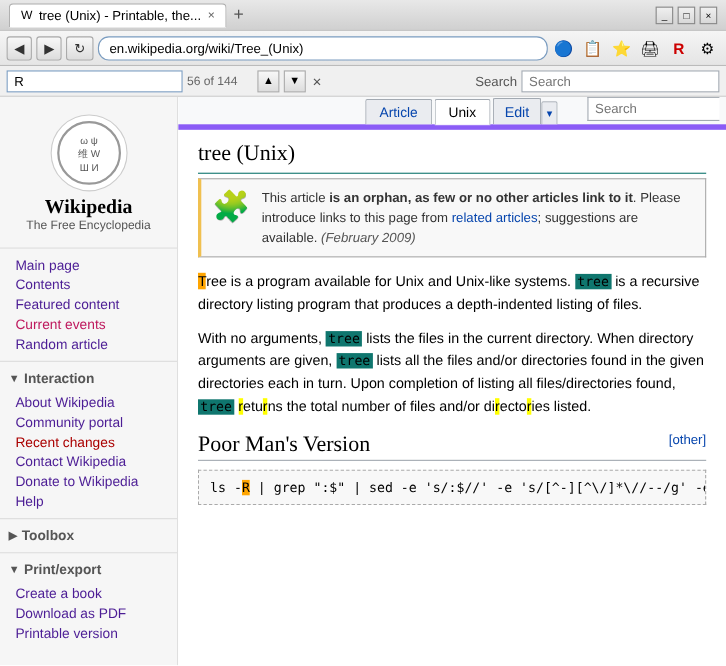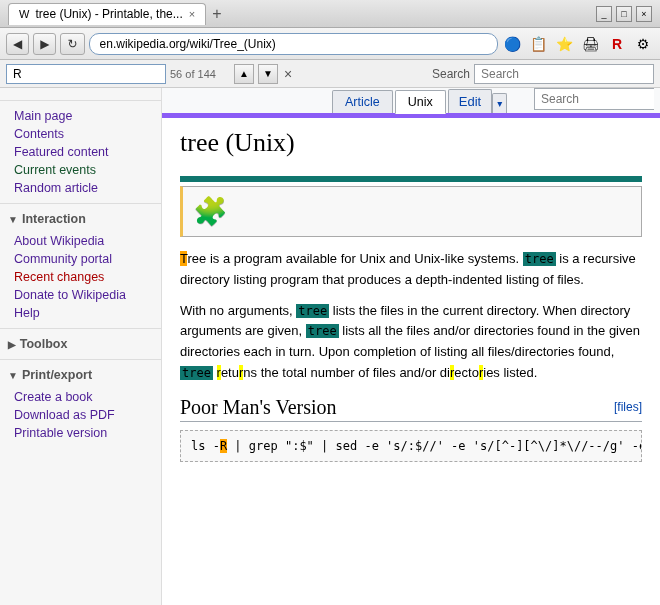--- a/index.html
+++ b/index.html
@@ -297,25 +297,25 @@
       font-size: 12px;
       width: 120px;
     }
 
     
     .article-content {
       padding: 10px 18px;
     }
     .article-title {
       font-family: 'Linux Libertine', Georgia, serif;
-      font-size: 26px;
+      font-size: 20px;
       font-weight: normal;
-      border-bottom: 6px solid #0f766e;
+      border-bottom: 1px solid #0f766e;
       margin-bottom: 4px;
-      padding-bottom: 18px;
+      padding-bottom: 6px;
     }
     .article-subtitle {
       font-size: 12px;
       color: #555;
       margin-bottom: 10px;
     }
 
     
     .notice-box {
       border: 1px solid #aaa;
@@ -366,21 +366,21 @@
 
     .section-title {
       font-family: 'Linux Libertine', Georgia, serif;
       font-size: 20px;
       font-weight: normal;
       border-bottom: 1px solid #a2a9b1;
       margin: 12px 0 8px;
       padding-bottom: 2px;
       display: flex;
       justify-content: space-between;
-      align-items: center;
+      align-items: flex-start;
     }
     .edit-section {
       font-size: 12px;
       color: #0645ad;
       font-weight: normal;
       font-family: Arial, sans-serif;
     }
 
     .code-block {
       background: #f8f8f8;
@@ -440,41 +440,55 @@
   <button class="find-close">×</button>
   <div style="flex:1;"></div>
   <div style="font-size:12px;color:#555;">Search</div>
   <input type="text" style="height: 20px; border: 1px solid rgb(162, 169, 177); padding: 0px 6px; font-size: 12px; width: 180px;" placeholder="Search">
 </div>
 
 <div class="main-layout">
 
   <div class="sidebar">
 
+    <div class="wiki-logo">
+      <div class="wiki-logo-img">
+        <svg width="60" height="60" viewBox="0 0 60 60">
+          <circle cx="30" cy="30" r="28" fill="#fff" stroke="#ccc" stroke-width="1"></circle>
+          <text x="30" y="22" text-anchor="middle" font-size="9" fill="#555">ω ψ</text>
+          <text x="30" y="34" text-anchor="middle" font-size="9" fill="#555">维 W</text>
+          <text x="30" y="46" text-anchor="middle" font-size="9" fill="#555">Ш И</text>
+          <circle cx="30" cy="30" r="28" fill="none" stroke="#999" stroke-width="2"></circle>
+        </svg>
+      </div>
+      <div class="wiki-name">Wikipedia</div>
+      <div class="wiki-tagline">The Free Encyclopedia</div>
+    </div>
 
     <hr class="sidebar-divider">
 
     <div class="sidebar-section">
       <a class="sidebar-link">Main page</a>
       <a class="sidebar-link">Contents</a>
       <a class="sidebar-link">Featured content</a>
-      <a class="sidebar-link" style="color:#14532d;">Current events</a>
+      <a class="sidebar-link" style="color:#be185d;">Current events</a>
       <a class="sidebar-link">Random article</a>
     </div>
 
     <hr class="sidebar-divider">
 
     <div class="sidebar-header">
       <span class="arrow">▼</span>
       <span>Interaction</span>
     </div>
     <div class="sidebar-section">
       <a class="sidebar-link">About Wikipedia</a>
       <a class="sidebar-link">Community portal</a>
       <a class="sidebar-link recent-changes">Recent changes</a>
+      <a class="sidebar-link">Contact Wikipedia</a>
       <a class="sidebar-link">Donate to Wikipedia</a>
       <a class="sidebar-link">Help</a>
     </div>
 
     <hr class="sidebar-divider">
 
     <div class="sidebar-header">
       <span class="arrow">▶</span>
       <span>Toolbox</span>
     </div>
@@ -505,32 +519,35 @@
 
         </div>
       </div>
     </div>
 
     <div class="article-content">
       <h1 class="article-title">tree (Unix)</h1>
 
       <div class="notice-box">
         <div class="notice-icon">🧩</div>
+        <div class="notice-text">
+          This article <strong>is an orphan, as few or no other articles <strong>link to it</strong></strong>. Please introduce links to this page from <a>related articles</a>; suggestions are available. <span class="notice-date">(February 2009)</span>
+        </div>
       </div>
 
       <p class="article-para">
         <span style="color:#000;"><span class="highlight-orange">T</span>ree</span> is a program available for Unix and Unix-like systems. <code class="code-inline">tree</code> is a recursive directory listing program that produces a depth-indented listing of files.
       </p>
 
       <p class="article-para">
         With no arguments, <code class="code-inline">tree</code> lists the files in the current directory. When directory arguments are given, <code class="code-inline">tree</code> lists all the files and/or directories found in the given directories each in turn. Upon completion of listing all files/directories found, <code class="code-inline">tree</code> <span class="highlight">r</span>etu<span class="highlight">r</span>ns the total number of files and/or di<span class="highlight">r</span>ecto<span class="highlight">r</span>ies listed.
       </p>
 
       <div class="section-title">
         <span>Poor Man's Version</span>
-        <span class="edit-section">[files]</span>
+        <span class="edit-section">[other]</span>
       </div>
 
       <div class="code-block">ls -<span class="highlight-orange">R</span> | grep ":$" | sed -e 's/:$//' -e 's/[^-][^\/]*\//--/g' -e 's/^/   /' -e 's/-/|/'</div>
     </div>
   </div>
 
 </div>
 
 </body></html>

